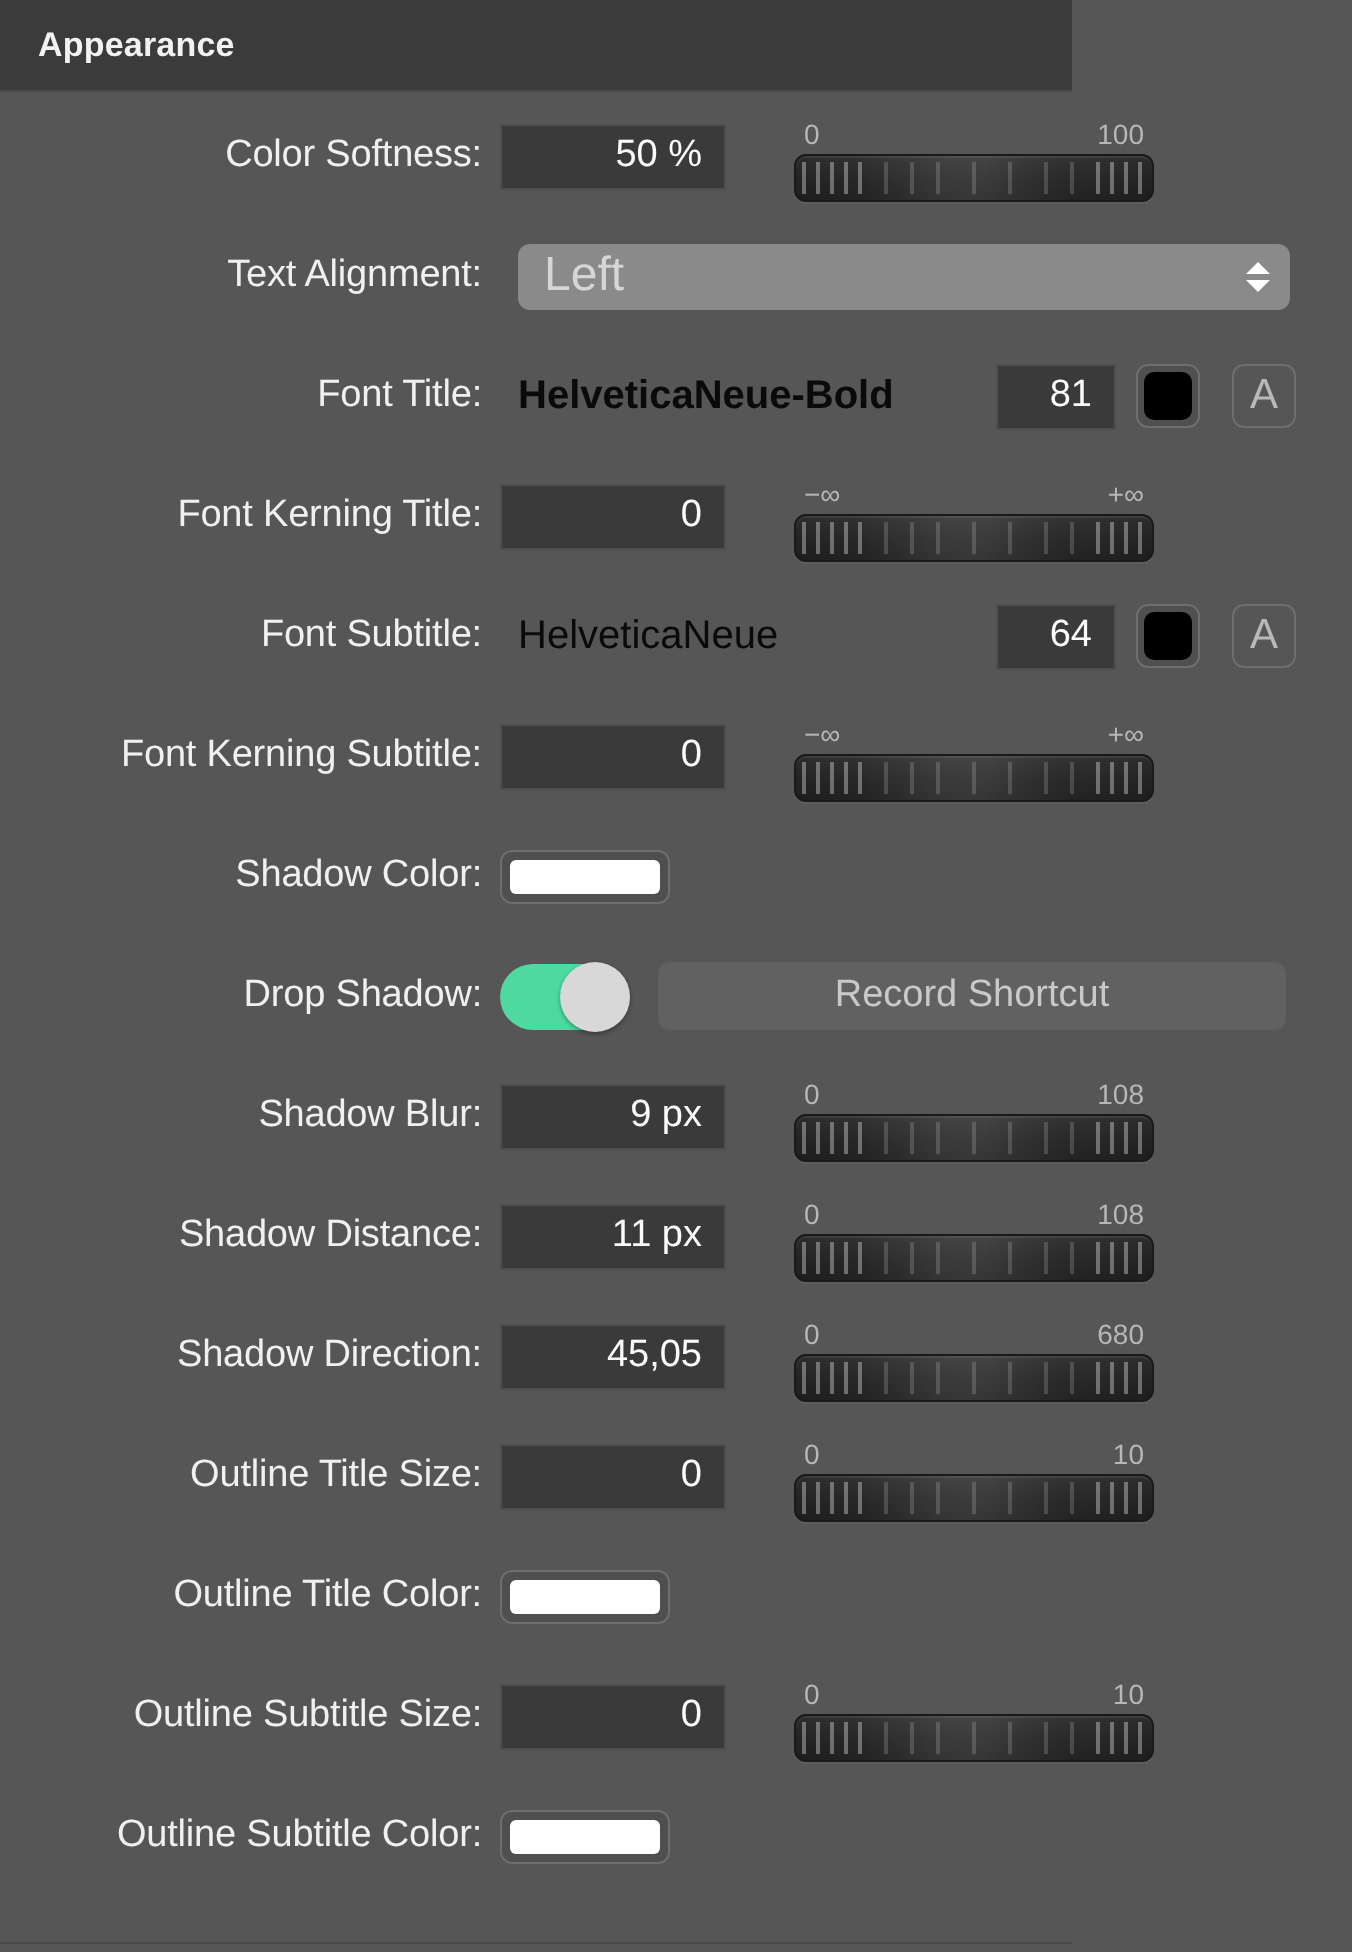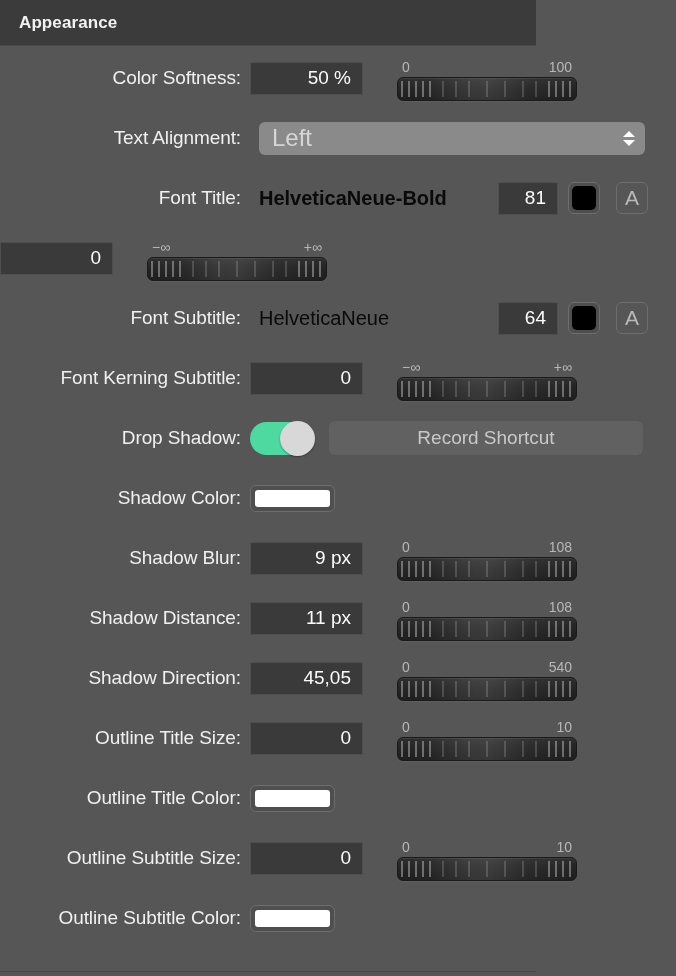--- a/index.html
+++ b/index.html
@@ -196,20 +196,21 @@
         <span class="font-preview bold">HelveticaNeue-Bold</span>
         <div class="field w-small" style="position:absolute; left:248px;">81</div>
         <div class="colorwell sq" style="position:absolute; left:318px;">
           <span class="swatch" style="background:#000000;"></span>
         </div>
         <div class="abtn" style="position:absolute; left:366px;">A</div>
       </div>
     </div>
 
     <div class="row">
+      <div class="label">Font Kerning Title:</div>
       <div class="ctrl">
         <div class="field w-narrow">0</div>
         <div class="scrub-wrap">
           <div class="scrub-ticks-lbl">
             <span>−∞</span>
             <span>+∞</span>
           </div>
           <div class="scrub">
               <span class="tick" style="left: 3px;"></span>
               <span class="tick" style="left: 10px;"></span>
@@ -269,39 +270,39 @@
               <span class="tick" style="left: 150px;"></span>
               <span class="tick" style="left: 157px;"></span>
               <span class="tick" style="left: 164px;"></span>
               <span class="tick" style="left: 171px;"></span>
             </div>
         </div>
       </div>
     </div>
 
     <div class="row">
+      <div class="label">Shadow Color:</div>
+      <div class="ctrl">
+        <div class="colorwell bar">
+          <span class="swatch" style="background:#ffffff;"></span>
+        </div>
+      </div>
+    </div>
+
+    <div class="row">
       <div class="label">Drop Shadow:</div>
       <div class="ctrl">
         <div class="toggle">
           <span class="knob"></span>
         </div>
         <div class="pushbtn">Record Shortcut</div>
       </div>
     </div>
 
     <div class="row">
-      <div class="label">Shadow Color:</div>
-      <div class="ctrl">
-        <div class="colorwell bar">
-          <span class="swatch" style="background:#ffffff;"></span>
-        </div>
-      </div>
-    </div>
-
-    <div class="row">
       <div class="label">Shadow Blur:</div>
       <div class="ctrl">
         <div class="field w-narrow">9 px</div>
         <div class="scrub-wrap">
           <div class="scrub-ticks-lbl">
             <span>0</span>
             <span>108</span>
           </div>
           <div class="scrub">
               <span class="tick" style="left: 3px;"></span>
@@ -356,21 +357,21 @@
       </div>
     </div>
 
     <div class="row">
       <div class="label">Shadow Direction:</div>
       <div class="ctrl">
         <div class="field w-narrow">45,05</div>
         <div class="scrub-wrap">
           <div class="scrub-ticks-lbl">
             <span>0</span>
-            <span>540</span>
+            <span>680</span>
           </div>
           <div class="scrub">
               <span class="tick" style="left: 3px;"></span>
               <span class="tick" style="left: 10px;"></span>
               <span class="tick" style="left: 17px;"></span>
               <span class="tick" style="left: 24px;"></span>
               <span class="tick" style="left: 31px;"></span>
               <span class="tick dim" style="left: 44px;"></span>
               <span class="tick dim" style="left: 57px;"></span>
               <span class="tick dim" style="left: 70px;"></span>

